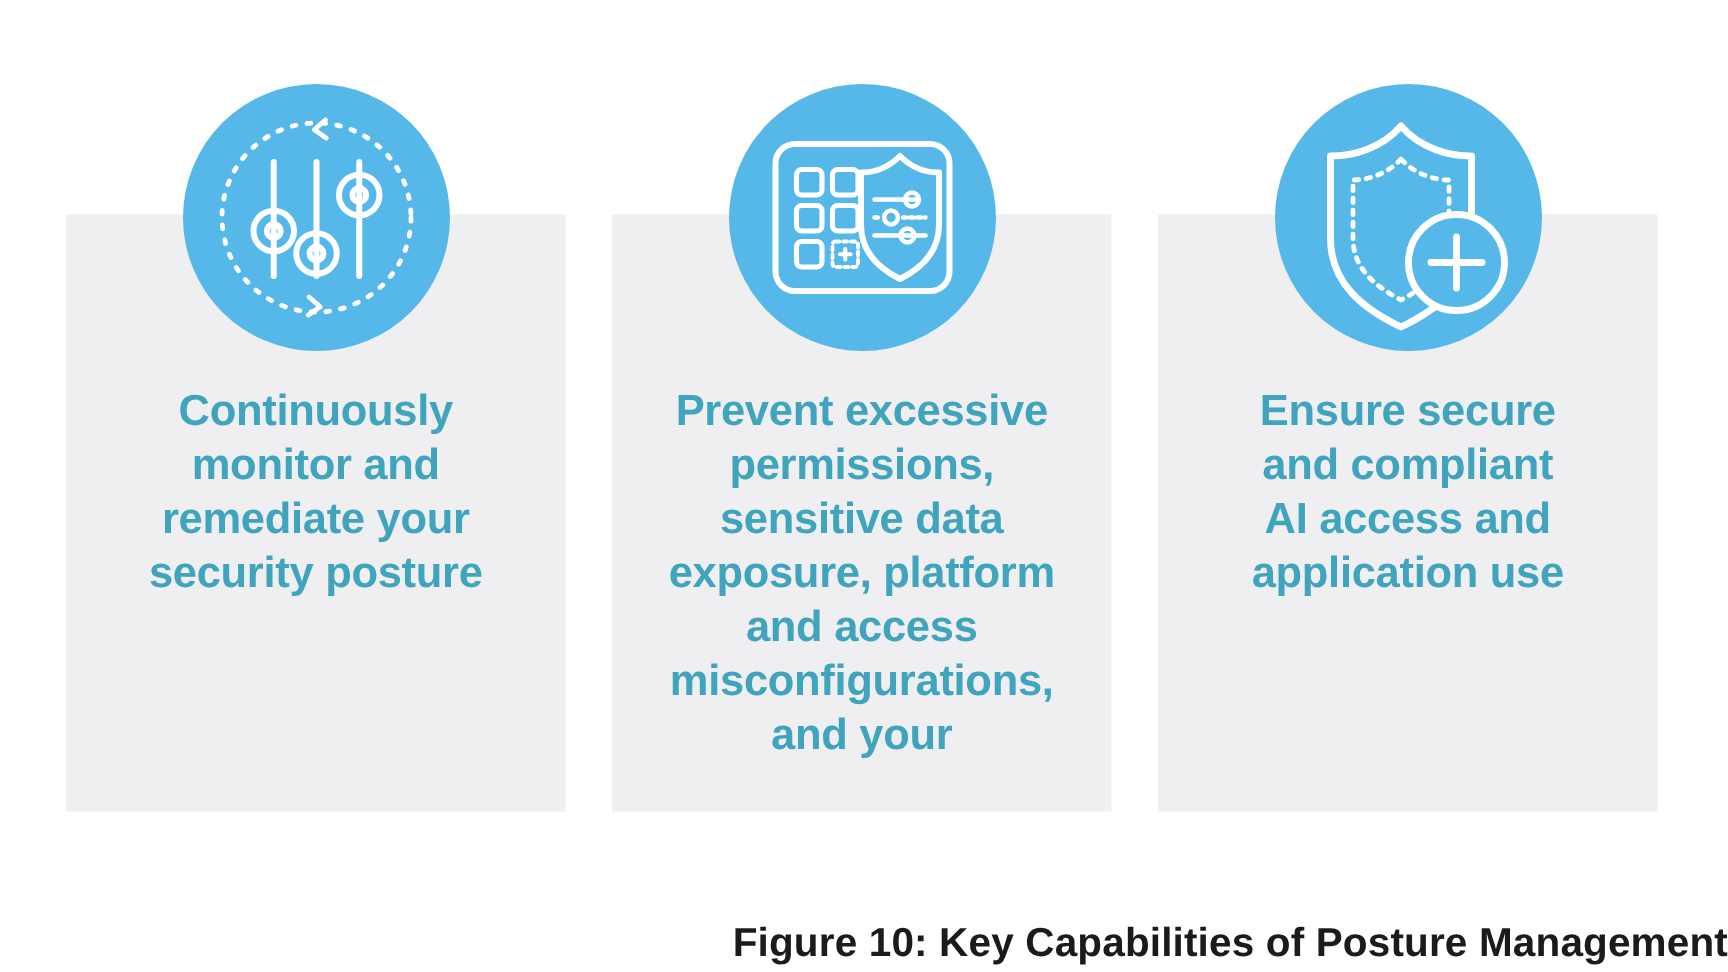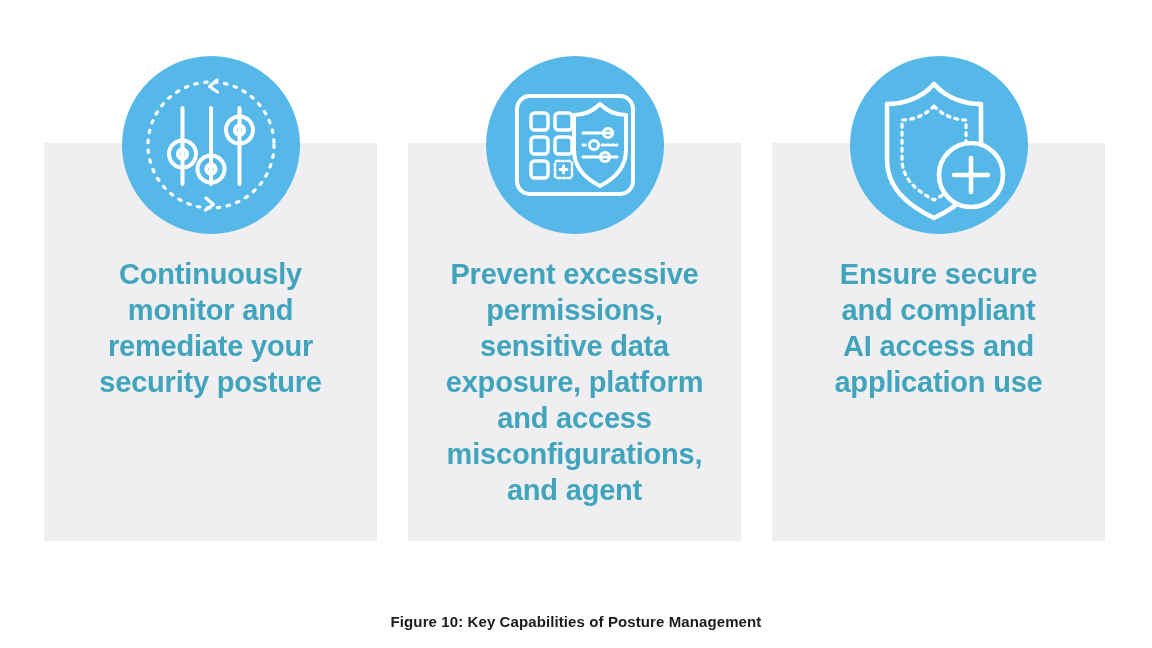--- a/index.html
+++ b/index.html
@@ -76,23 +76,23 @@
     letter-spacing: -0.2px;
     box-sizing: border-box;
     white-space: pre-line;
   }
 
   .figure-caption {
     position: absolute;
     left: 0;
     right: 0;
     top: 595px;
-    text-align: center;
+    text-align: right;
     color: #1B1B1B;
-    font-size: 15px;
+    font-size: 27px;
     font-weight: bold;
     letter-spacing: 0.1px;
   }
 </style>
 </head>
 <body>
 
 <div class="figure-wrap">
 
   <div class="cards-row">
@@ -153,21 +153,21 @@
             <circle cx="119" cy="101" r="4.6" stroke-width="3"></circle>
           </g>
         </svg>
       </div>
       <div class="card-text">Prevent excessive
 permissions,
 sensitive data
 exposure, platform
 and access
 misconfigurations,
-and agent</div>
+and your</div>
     </div>
 
     <div class="card">
       <div class="card-icon-slot">
         <svg viewBox="0 0 178 178" xmlns="http://www.w3.org/2000/svg">
           <g fill="none" stroke="#ffffff" stroke-linecap="round" stroke-linejoin="round">
 
             <path d="M84 28 C71 43 52 48 37 48 L37 103 C37 133 59 150 84 162 C109 150 131 133 131 103 L131 48 C116 48 97 43 84 28 Z" stroke-width="4.6"></path>
 
             <path d="M84 50 C75 60 62 64 52 64 L52 103 C52 123 67 135 84 144 C101 135 116 123 116 103 L116 64 C106 64 93 60 84 50 Z" stroke-width="3.2" stroke-dasharray="3 5"></path>

